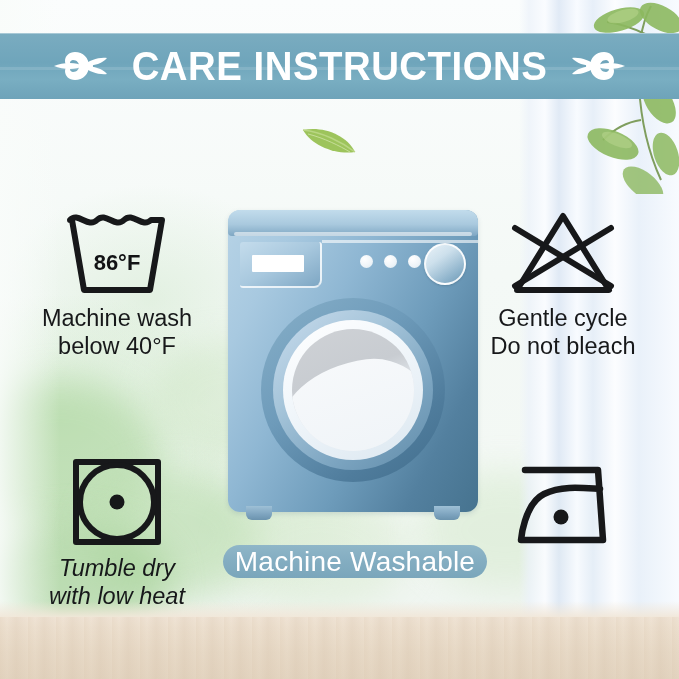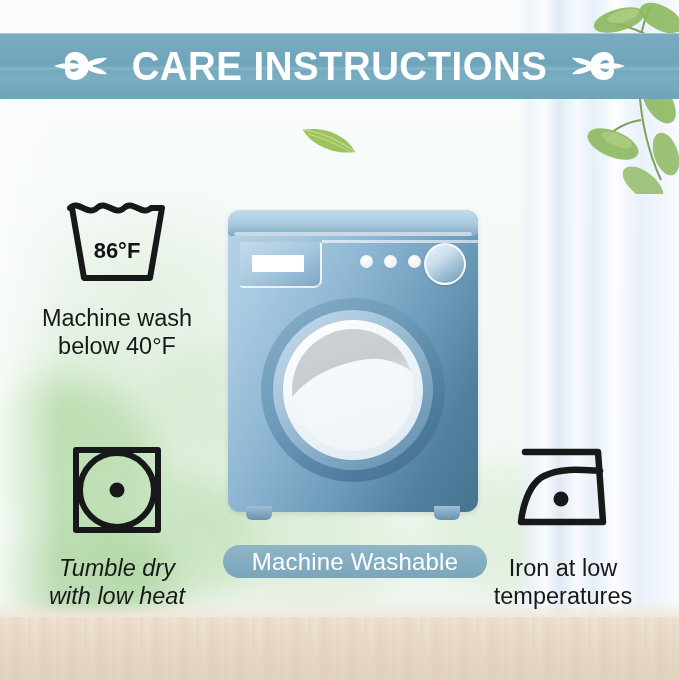--- a/index.html
+++ b/index.html
@@ -133,21 +133,21 @@
 
   
   .care-block {
     position: absolute;
     width: 210px;
     text-align: center;
   }
   .care-icon {
     height: 108px;
     display: flex;
-    align-items: flex-start;
+    align-items: flex-end;
     justify-content: center;
   }
   .care-label {
     margin-top: 4px;
     font-size: 23.5px;
     line-height: 1.2;
     color: #17181a;
     font-family: "Liberation Sans", sans-serif;
     white-space: pre-line;
   }
@@ -316,21 +316,21 @@
     width: 264px;
     height: 33px;
     border-radius: 17px;
     background: linear-gradient(180deg, #8fb6c8 0%, #83adc1 50%, #7aa6bb 100%);
     display: flex;
     align-items: center;
     justify-content: center;
   }
   .badge-text {
     color: #ffffff;
-    font-size: 24px;
+    font-size: 28px;
     letter-spacing: 0.2px;
     font-family: "Liberation Sans", sans-serif;
     white-space: nowrap;
   }
 
   
   .leaf-float {
     position: absolute;
     left: 300px;
     top: 122px;
@@ -432,20 +432,35 @@
           <path d="M12 16 C20 7, 30 25, 39 16 C48 7, 57 25, 66 16 C75 7, 84 25, 93 16
                    L104 16 L92 86 L26 86 L14 16 Z" fill="none" stroke="#17181a" stroke-width="6" stroke-linejoin="round" stroke-linecap="round"></path>
         </svg>
         <div class="wash-temp">86°F</div>
       </div>
     </div>
     <div class="care-label">Machine wash
 below 40°F</div>
   </div>
 
+  <div class="care-block" id="block-bleach">
+    <div class="care-icon">
+      <div class="icon-wrap" style="width:116px;height:96px;">
+        <svg width="116" height="96" viewBox="0 0 116 96">
+          <g fill="none" stroke="#17181a" stroke-width="6" stroke-linecap="round" stroke-linejoin="round">
+            <path d="M58 12 L104 86 L12 86 Z"></path>
+            <path d="M10 24 L106 82"></path>
+            <path d="M106 24 L10 82"></path>
+          </g>
+        </svg>
+      </div>
+    </div>
+    <div class="care-label">Gentle cycle
+Do not bleach</div>
+  </div>
 
   <div class="care-block" id="block-dry">
     <div class="care-icon">
       <div class="icon-wrap" style="width:100px;height:96px;">
         <svg width="100" height="96" viewBox="0 0 100 96">
           <g fill="none" stroke="#17181a" stroke-width="6" stroke-linejoin="round">
             <rect x="9" y="8" width="82" height="80"></rect>
             <circle cx="50" cy="48" r="37"></circle>
           </g>
           <circle cx="50" cy="48" r="7.5" fill="#17181a"></circle>
@@ -460,22 +475,20 @@
     <div class="care-icon">
       <div class="icon-wrap" style="width:114px;height:90px;">
         <svg width="114" height="90" viewBox="0 0 114 90">
           <g fill="none" stroke="#17181a" stroke-width="6.5" stroke-linecap="round" stroke-linejoin="round">
             <path d="M19 10 L92 10 L97 80 L15 80 C15 80, 18 44, 38 34 C56 25, 78 28, 94 29"></path>
           </g>
           <circle cx="55" cy="57" r="7.5" fill="#17181a"></circle>
         </svg>
       </div>
     </div>
-    <div class="care-label">Iron at low
-temperatures</div>
   </div>
 
   <div class="machine">
     <div class="wm-body"></div>
     <div class="wm-top"></div>
     <div class="wm-top-line"></div>
     <div class="wm-drawer">
       <div class="wm-drawer-slot"></div>
     </div>
     <div class="wm-panel-gap"></div>

